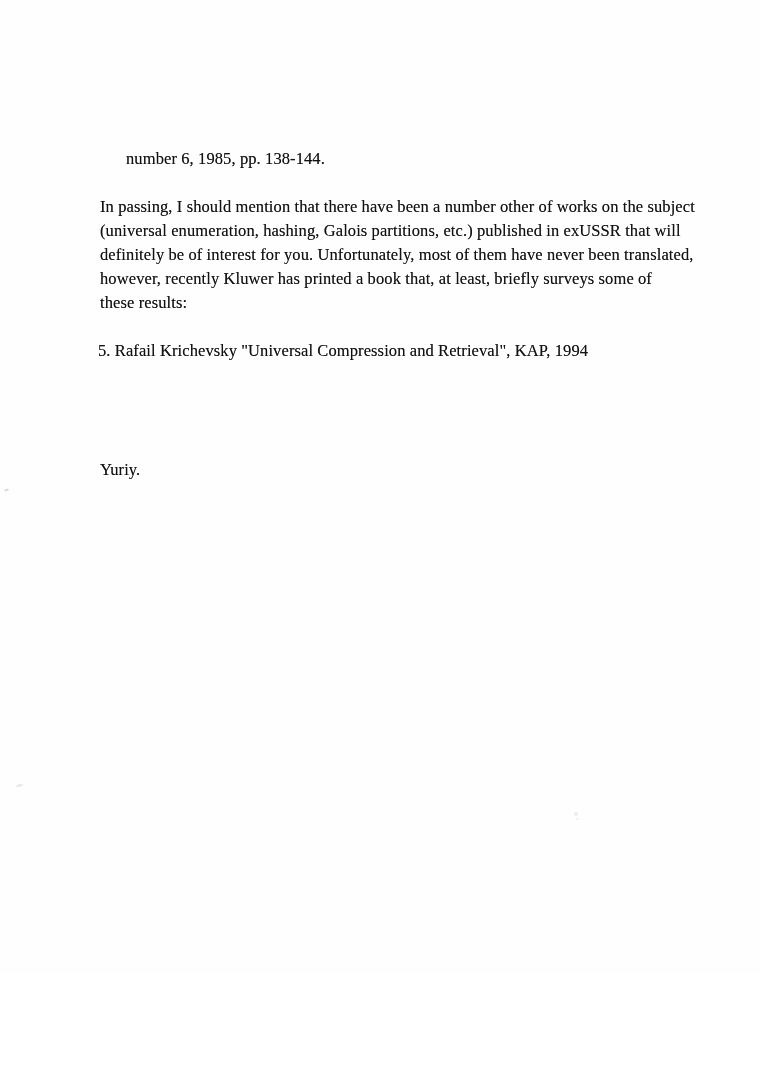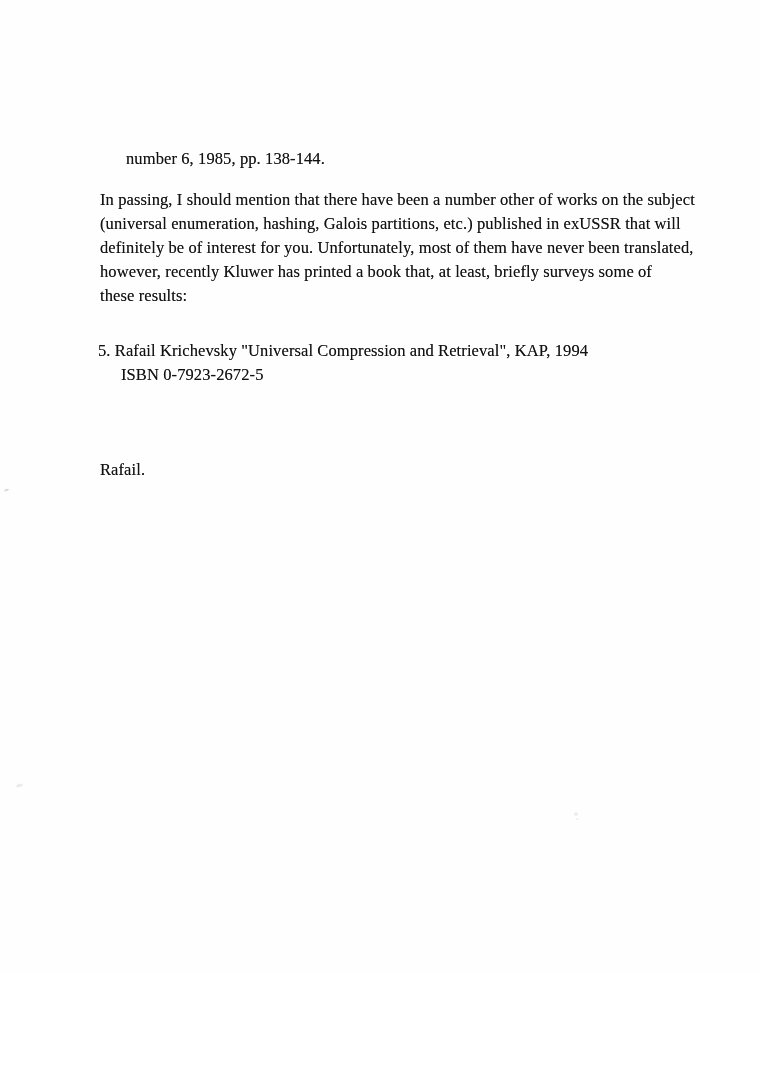--- a/index.html
+++ b/index.html
@@ -19,21 +19,21 @@
   .txt {
     position: absolute;
     font-size: 16.5px;
     line-height: 24px;
     white-space: pre;
     letter-spacing: 0.1px;
     
     text-shadow: 0 0 0.5px rgba(20,20,20,0.55);
   }
   .ref-line   { left: 126px; top: 147px; }
-  .paragraph  { left: 100px; top: 188px; }
+  .paragraph  { left: 100px; top: 195px; }
   .item-line1 { left: 98px;  top: 339px; }
   .item-line2 { left: 121px; top: 363px; }
   .closing    { left: 99px;  top: 410px; }
   .signature  { left: 100px; top: 458px; }
 
   
   .speck {
     position: absolute;
     background: rgba(120,120,125,0.28);
     border-radius: 50%;
@@ -51,23 +51,22 @@
   <div class="txt ref-line">number 6, 1985, pp. 138-144.</div>
 
   <div class="txt paragraph">In passing, I should mention that there have been a number other of works on the subject
 (universal enumeration, hashing, Galois partitions, etc.) published in exUSSR that will
 definitely be of interest for you. Unfortunately, most of them have never been translated,
 however, recently Kluwer has printed a book that, at least, briefly surveys some of
 these results:</div>
 
   <div class="txt item-line1">5. Rafail Krichevsky "Universal Compression and Retrieval", KAP, 1994</div>
 
-  <div class="txt item-line2">ISBN 0-7923-2672-5</div>
 
 
-  <div class="txt signature">Rafail.</div>
+  <div class="txt signature">Yuriy.</div>
 
   <div class="speck speck-1"></div>
   <div class="speck speck-2"></div>
   <div class="speck speck-3"></div>
   <div class="speck speck-4"></div>
 
 </div>
 
 </body></html>

